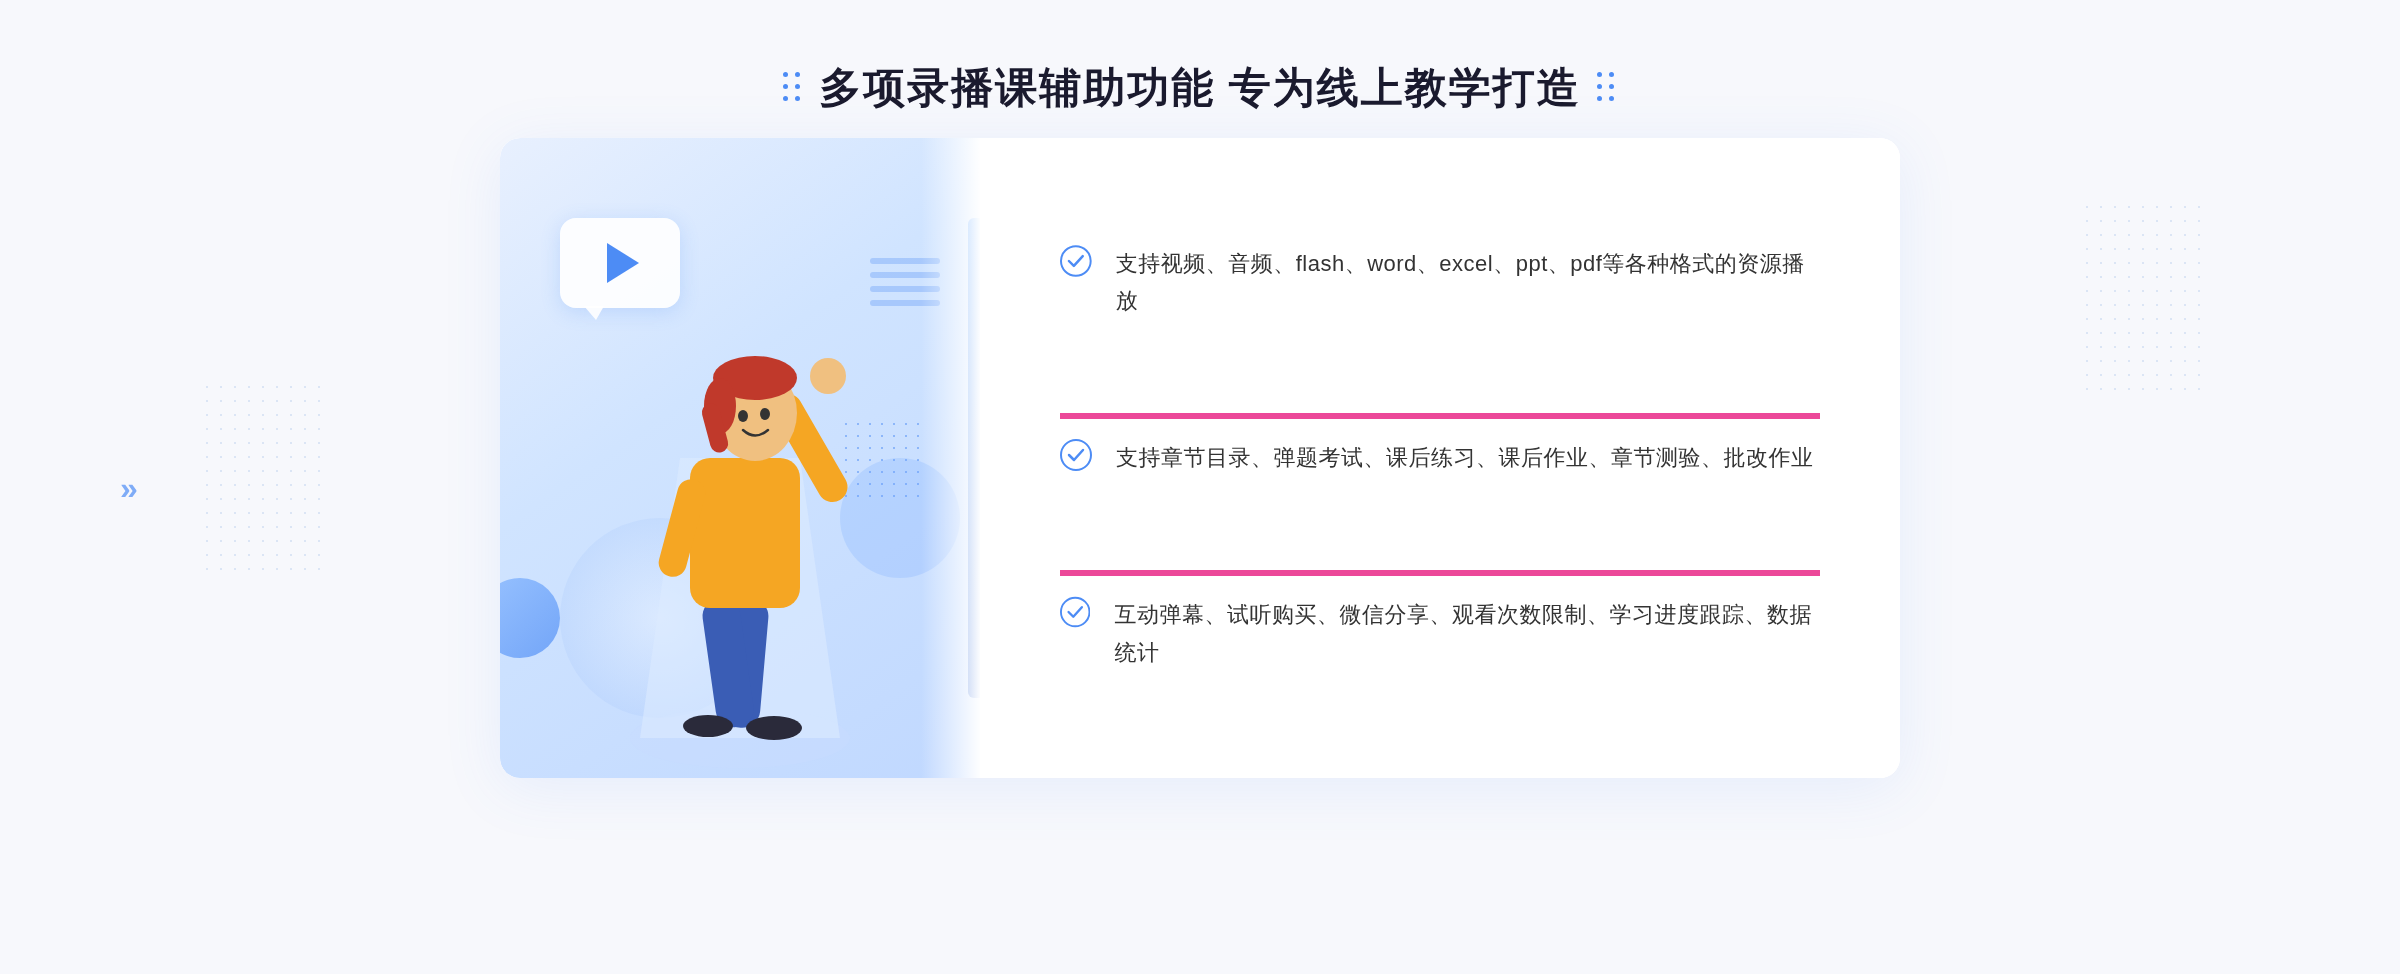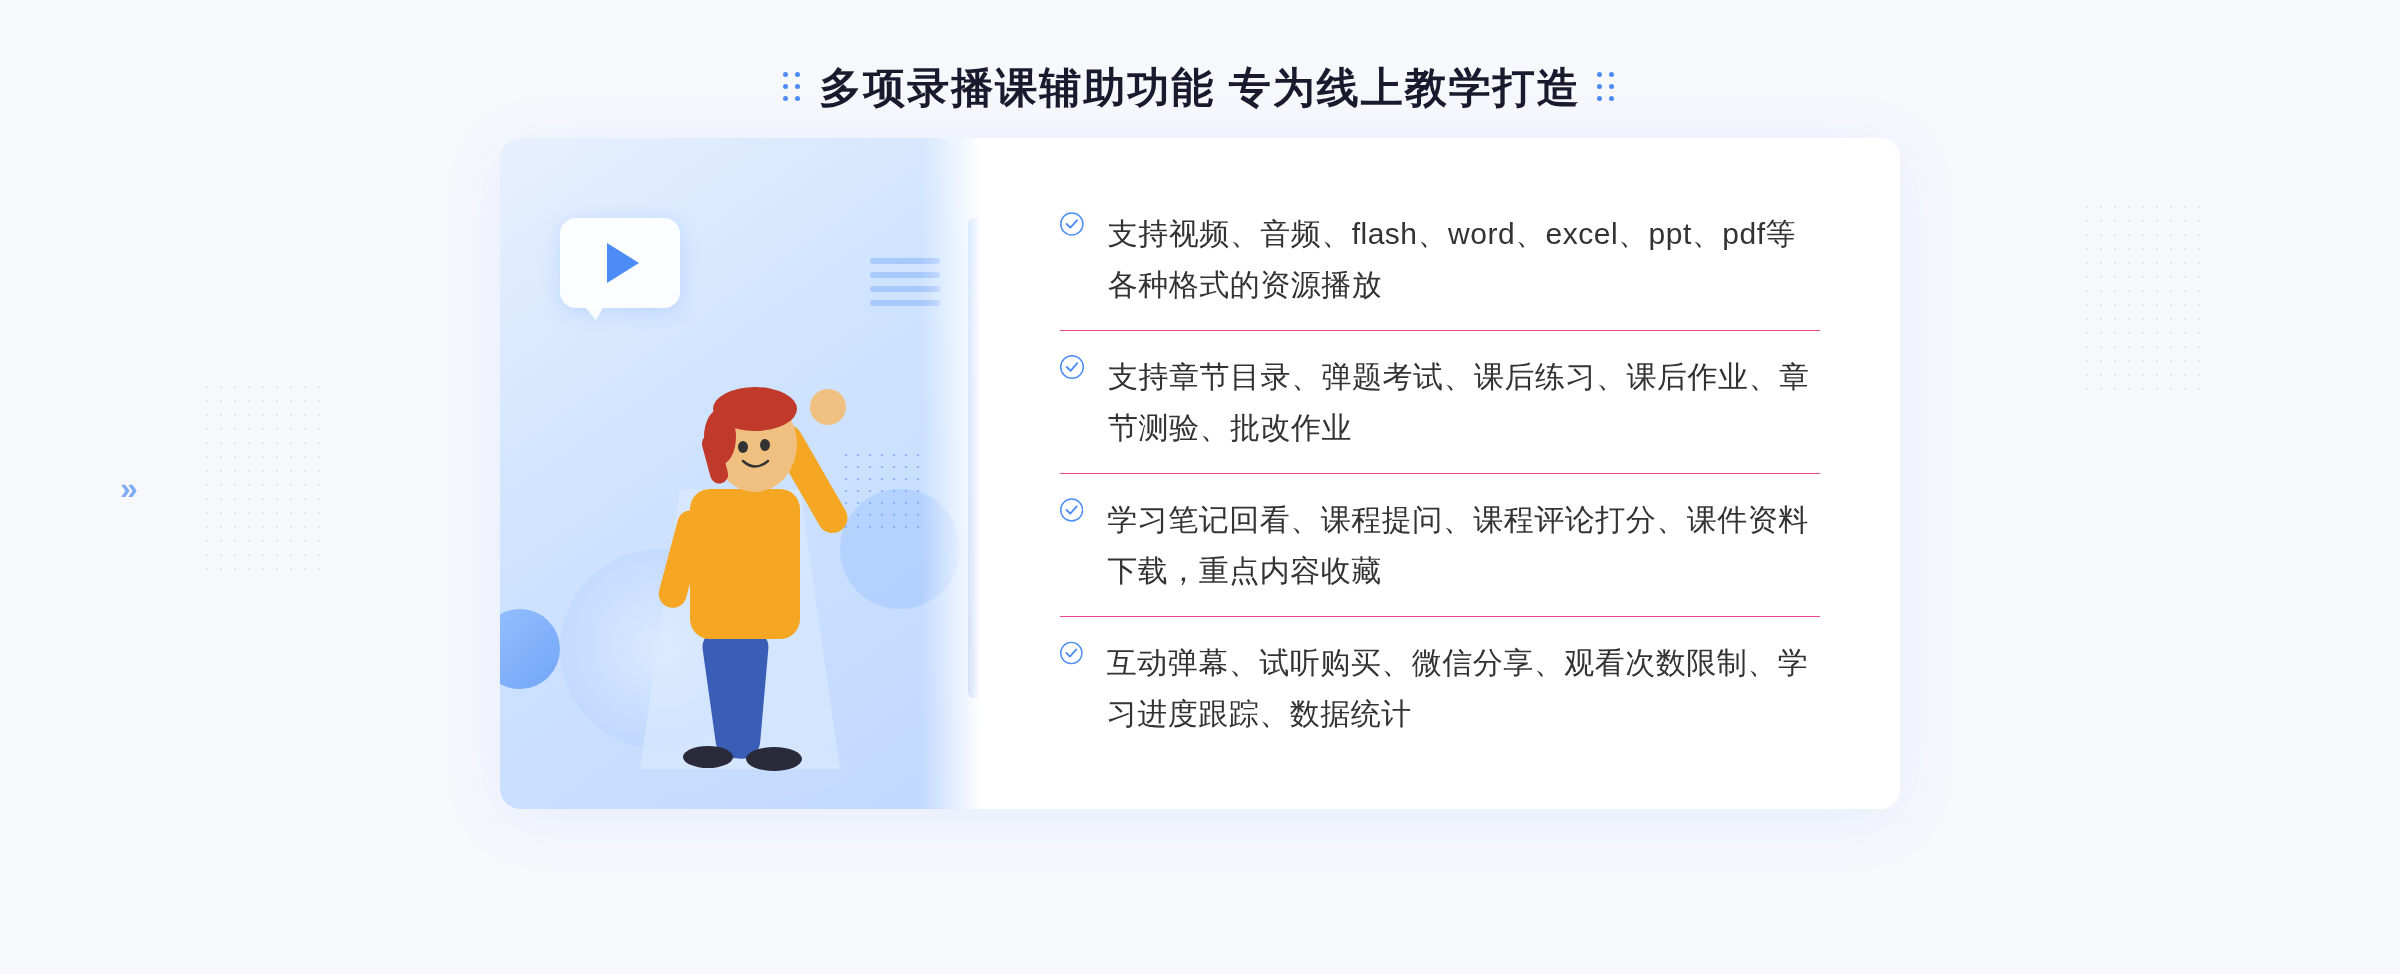--- a/index.html
+++ b/index.html
@@ -215,26 +215,25 @@
     }
 
     .feature-item {
       display: flex;
       align-items: flex-start;
       gap: 24px;
       padding: 20px 0;
     }
 
     .feature-item + .feature-item {
-      border-top: 1px solid #ec4899;
-      justify-content: space-between;
+      border-top: 6px solid #ec4899;
     }
 
     .feature-text {
-      font-size: 30px;
+      font-size: 22px;
       color: #333;
       line-height: 1.7;
       letter-spacing: 0.5px;
     }
 
     
     .check-svg {
       width: 32px;
       height: 32px;
     }
@@ -369,27 +368,20 @@
       </div>
 
       <div class="feature-item">
         <svg class="check-svg" viewBox="0 0 32 32" xmlns="http://www.w3.org/2000/svg">
           <circle cx="16" cy="16" r="15" fill="none" stroke="#4d8cf5" stroke-width="2"></circle>
           <polyline points="9,16 14,21 23,11" fill="none" stroke="#4d8cf5" stroke-width="2.5" stroke-linecap="round" stroke-linejoin="round"></polyline>
         </svg>
         <span class="feature-text">支持章节目录、弹题考试、课后练习、课后作业、章节测验、批改作业</span>
       </div>
 
-      <div class="feature-item">
-        <svg class="check-svg" viewBox="0 0 32 32" xmlns="http://www.w3.org/2000/svg">
-          <circle cx="16" cy="16" r="15" fill="none" stroke="#4d8cf5" stroke-width="2"></circle>
-          <polyline points="9,16 14,21 23,11" fill="none" stroke="#4d8cf5" stroke-width="2.5" stroke-linecap="round" stroke-linejoin="round"></polyline>
-        </svg>
-        <span class="feature-text">学习笔记回看、课程提问、课程评论打分、课件资料下载，重点内容收藏</span>
-      </div>
 
       <div class="feature-item">
         <svg class="check-svg" viewBox="0 0 32 32" xmlns="http://www.w3.org/2000/svg">
           <circle cx="16" cy="16" r="15" fill="none" stroke="#4d8cf5" stroke-width="2"></circle>
           <polyline points="9,16 14,21 23,11" fill="none" stroke="#4d8cf5" stroke-width="2.5" stroke-linecap="round" stroke-linejoin="round"></polyline>
         </svg>
         <span class="feature-text">互动弹幕、试听购买、微信分享、观看次数限制、学习进度跟踪、数据统计</span>
       </div>
 
     </div>

